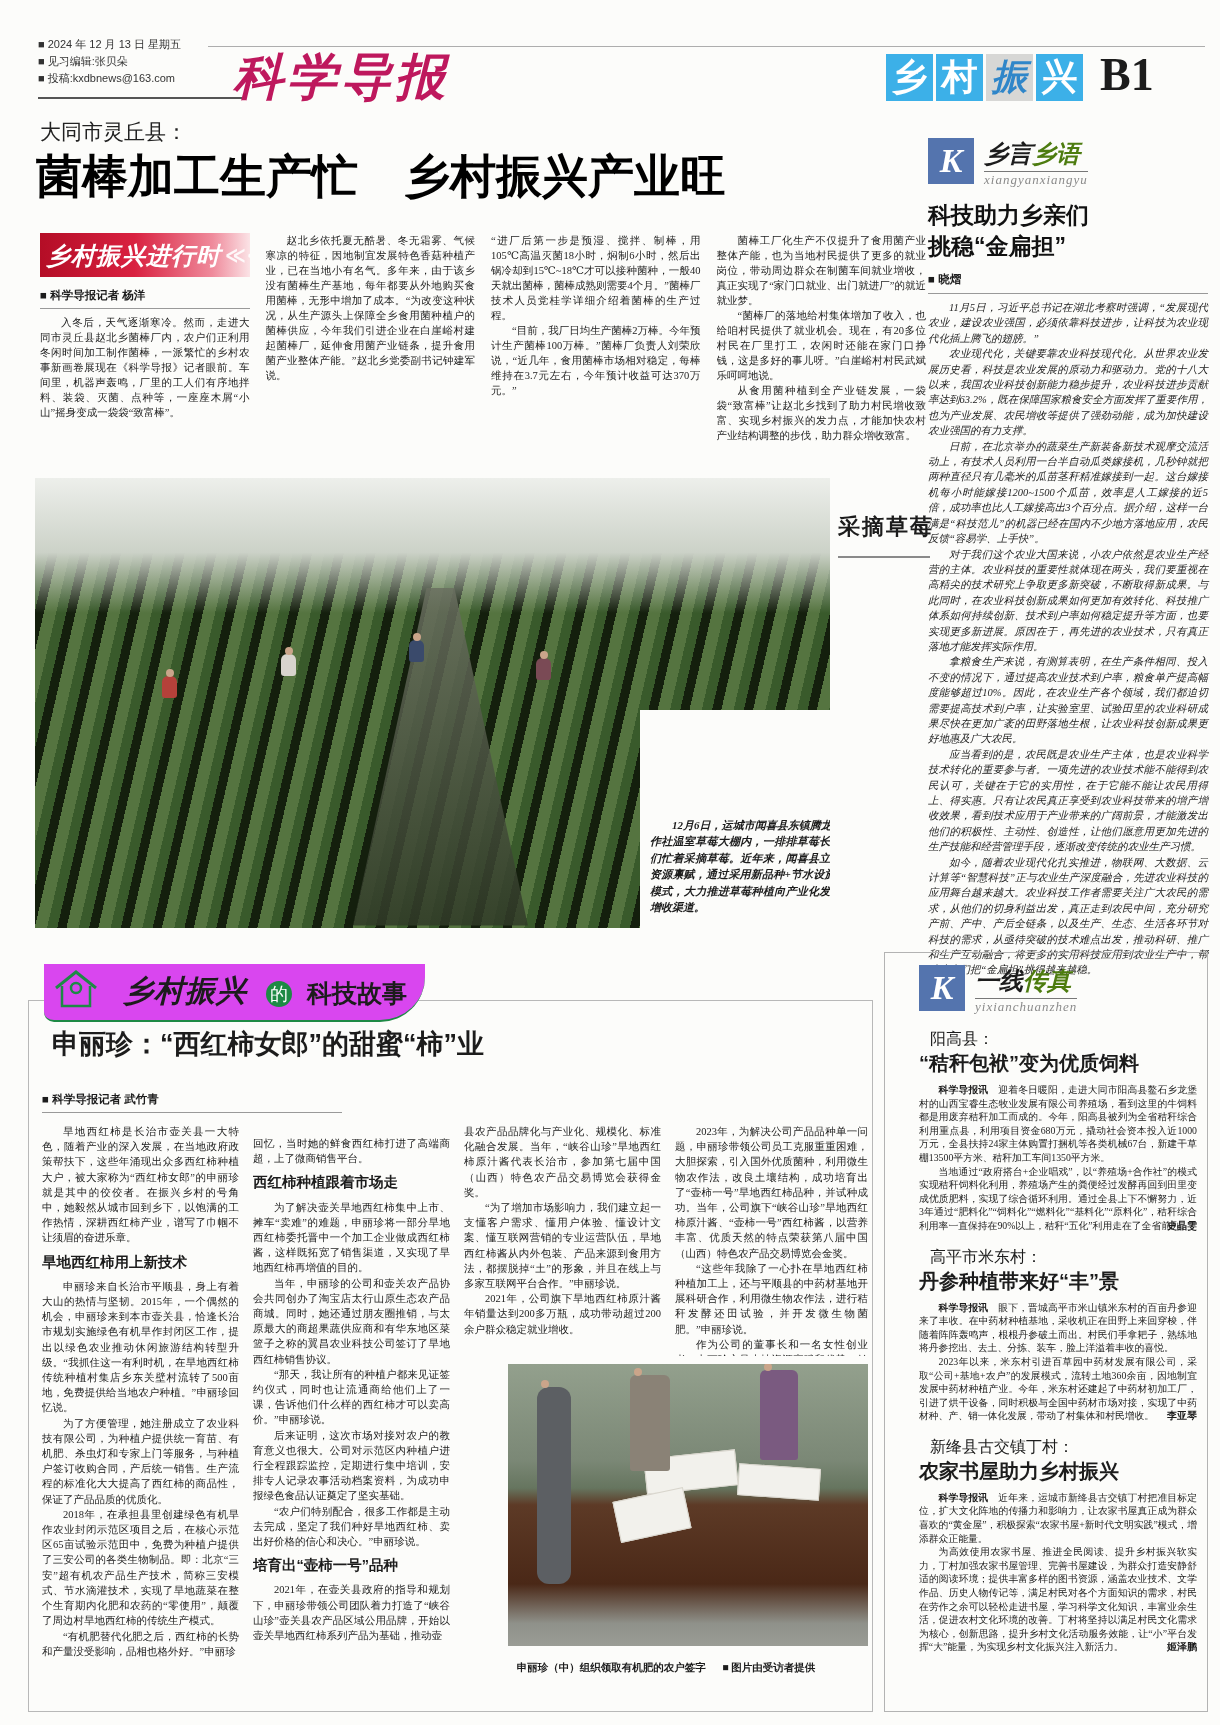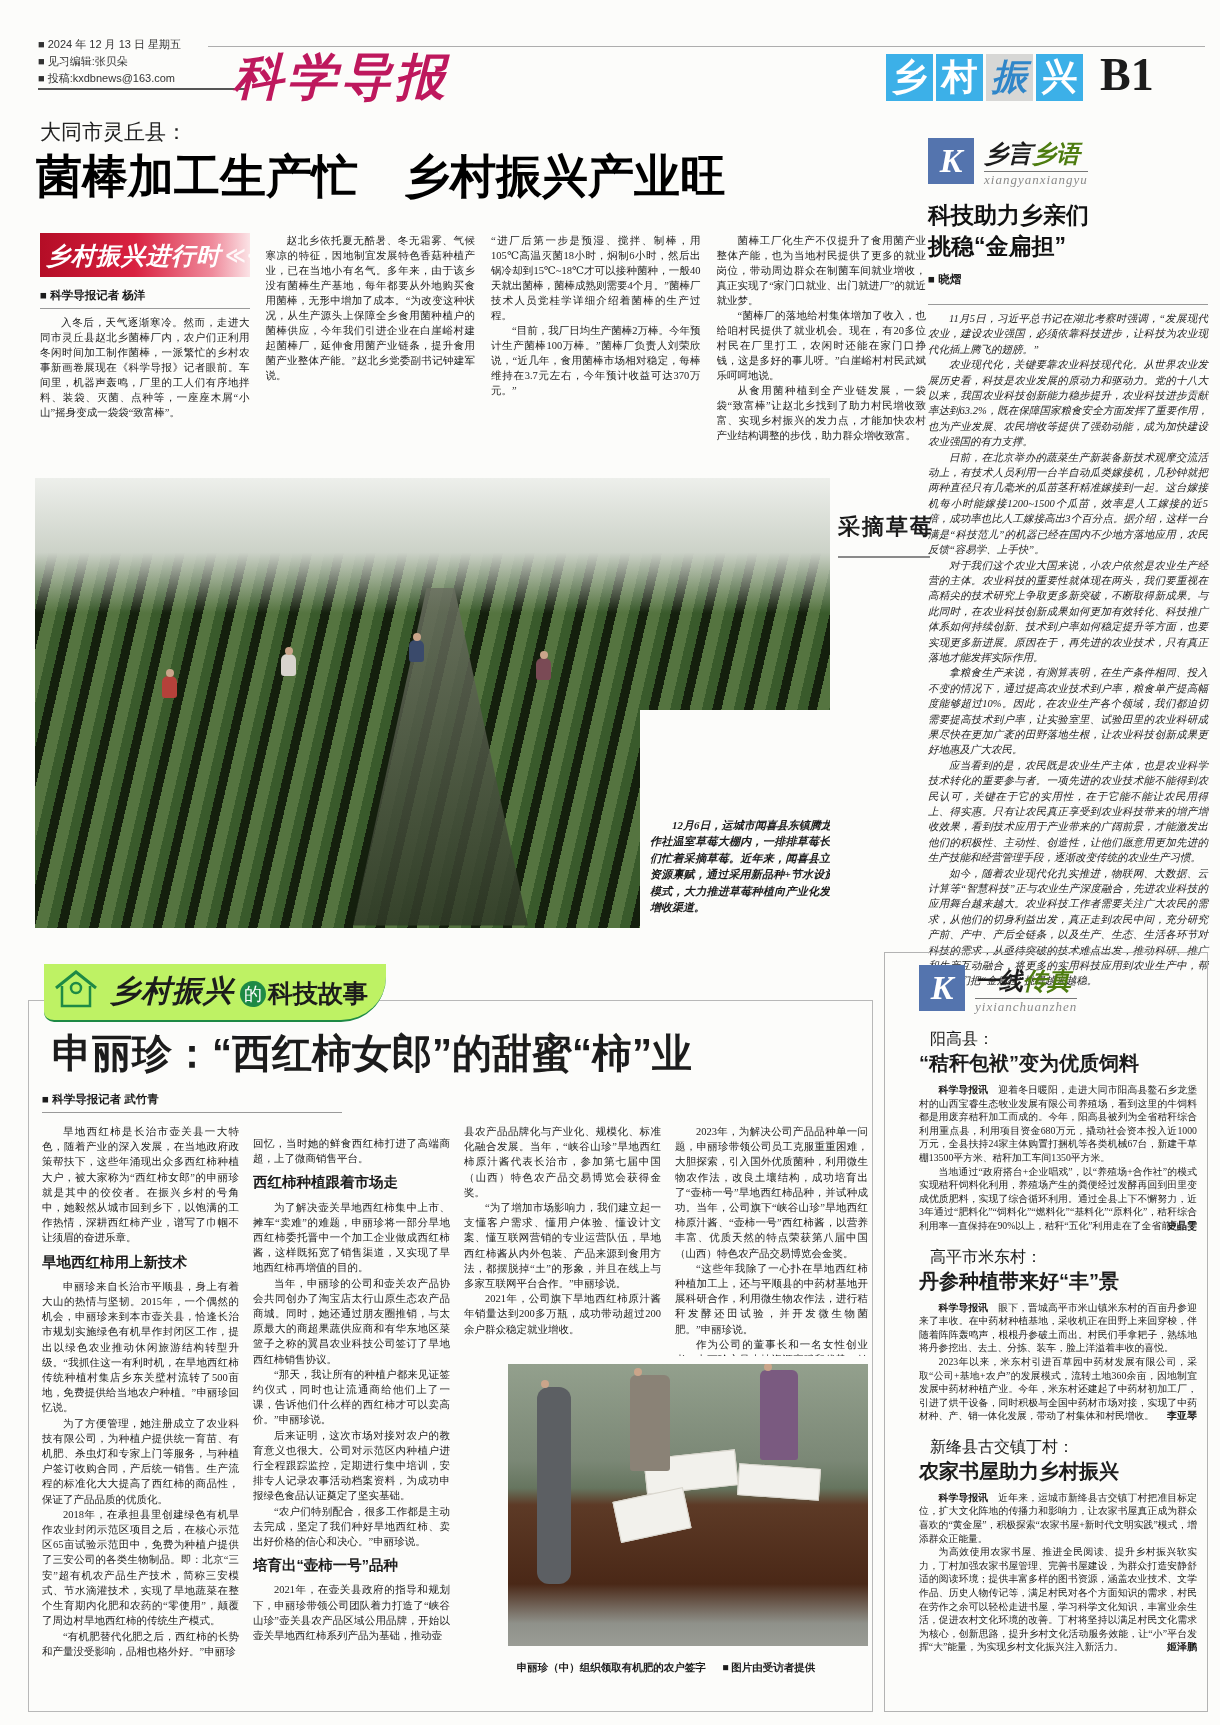--- a/index.html
+++ b/index.html
@@ -6,21 +6,21 @@
   .page{position:relative;width:1220px;height:1725px;margin:0 auto;background:#fcfcfa;
         font-family:"Liberation Serif","DejaVu Serif",serif;color:#1c1c1c;overflow:hidden;}
   .sans{font-family:"Liberation Sans","DejaVu Sans",sans-serif;}
   .abs{position:absolute;}
   p.para{margin:0 0 0 0;text-indent:2em;}
   .cont p.para:first-child{text-indent:0;}
   .jt{text-align:justify;}
 
   
   .hd-meta{left:38px;top:36px;width:208px;font-size:11px;line-height:17px;color:#333;
-           border-bottom:2px solid #555;padding-bottom:1px;}
+           border-bottom:2px solid #555;padding-bottom:10px;}
   .hd-meta div{white-space:nowrap;}
   .hd-rule{left:208px;top:46px;width:997px;height:1px;background:#adadad;}
   .masthead{left:206px;top:52px;width:270px;text-align:center;font-size:50px;font-weight:bold;
             font-style:italic;color:#be185d;letter-spacing:4px;line-height:50px;}
   .sec-blocks{left:886px;top:54px;display:flex;gap:3px;}
   .sec-blocks .blk{width:47px;height:47px;background:#3cb0e8;color:#fff;font-size:36px;font-weight:bold;
         display:flex;align-items:center;justify-content:center;}
   .sec-blocks .blk.script{background:#d7d7d5;color:#2f86c9;font-style:italic;
         font-family:"Liberation Serif",serif;}
   .pageno{left:1100px;top:48px;font-size:46px;font-weight:bold;font-family:"Liberation Serif",serif;}
@@ -62,43 +62,43 @@
   .logo-row{display:flex;align-items:flex-start;}
   .k-badge{width:46px;height:46px;background:#5474ae;color:#fff;font-size:34px;font-weight:bold;
      font-style:italic;font-family:"Liberation Serif",serif;display:flex;align-items:center;
      justify-content:center;flex:0 0 auto;margin-right:10px;}
   .col-title{font-size:24px;font-weight:bold;font-style:italic;border-bottom:1px solid #777;
      padding-bottom:1px;white-space:nowrap;}
   .col-title .blue{color:#4d7c0f;}
   .pinyin{font-style:italic;font-size:13px;color:#8a8a8a;letter-spacing:1px;}
   .essay-headline{margin-top:12px;font-size:23px;font-weight:bold;line-height:31px;color:#111;}
   .essay-byline{margin:10px 0 0;font-size:11.5px;font-weight:bold;border-bottom:1px solid #999;
-     padding-bottom:17px;}
+     padding-bottom:6px;}
   .essay-body{margin-top:6px;font-size:10.5px;line-height:15.4px;font-style:italic;text-align:justify;}
 
   
   .wire-box{left:884px;top:952px;width:324px;height:760px;border:1px solid #b3b3b3;box-sizing:border-box;
      padding:12px 10px 0 34px;}
   .wire-art{margin-top:13px;}
   .w-kicker{font-size:16px;line-height:22px;font-family:"Liberation Sans",sans-serif;margin-left:11px;}
   .w-title{font-size:20px;line-height:26px;font-weight:bold;font-family:"Liberation Sans",sans-serif;
      margin-bottom:7px;}
   .w-body{font-size:9.8px;line-height:13.6px;text-align:justify;}
   .w-body .lead-label{font-family:"Liberation Sans",sans-serif;}
   .author{text-align:right;font-weight:bold;font-size:10px;margin-top:-13.6px;position:relative;}
 
   
   .feature-box{left:28px;top:1000px;width:845px;height:712px;border:1px solid #b8b8b8;box-sizing:border-box;}
-  .feature-badge{left:44px;top:964px;height:54px;background:#bef264;display:flex;align-items:center;
-     padding:0 18px 2px 6px;border-bottom:2px solid #1e8a45;border-radius:0 0 45px 10px;}
+  .feature-badge{left:44px;top:964px;height:54px;background:#d946ef;display:flex;align-items:center;
+     padding:0 18px 2px 6px;border-bottom:2px solid #1e8a45;border-radius:0 0 45px 10px;gap:13px;}
   .fb-main{font-size:30px;font-weight:bold;font-style:italic;margin:0 4px 0 8px;letter-spacing:1px;}
   .fb-de{width:26px;height:26px;border-radius:50%;background:#1e8a45;color:#fff;font-size:18px;
      display:flex;align-items:center;justify-content:center;margin:6px 2px 0 2px;}
   .fb-sub{font-size:25px;font-weight:bold;margin-top:4px;}
-  .feature-headline{left:52px;top:1026px;width:810px;font-size:40px;font-weight:900;white-space:nowrap;}
+  .feature-headline{left:52px;top:1026px;width:810px;font-size:27px;font-weight:900;white-space:nowrap;}
   .feature-byline{left:42px;top:1092px;width:300px;font-size:11.5px;font-weight:bold;
      border-bottom:1px solid #999;padding-bottom:5px;}
   .feature-cols{left:42px;top:1124px;width:826px;height:582px;font-size:10.5px;line-height:15.2px;}
   .fcol{position:absolute;top:0;text-align:justify;overflow:hidden;}
   .fcol1{left:0;width:197px;height:582px;}
   .fcol2{left:211px;width:197px;height:582px;margin-top:12px;}
   .fcol3{left:422px;width:197px;height:232px;}
   .fcol4{left:633px;width:193px;height:232px;}
   .fsub{font-size:14.5px;font-weight:bold;font-family:"Liberation Sans",sans-serif;margin:9px 0;}
   .fphoto{position:absolute;left:466px;top:240px;width:360px;height:282px;overflow:hidden;

